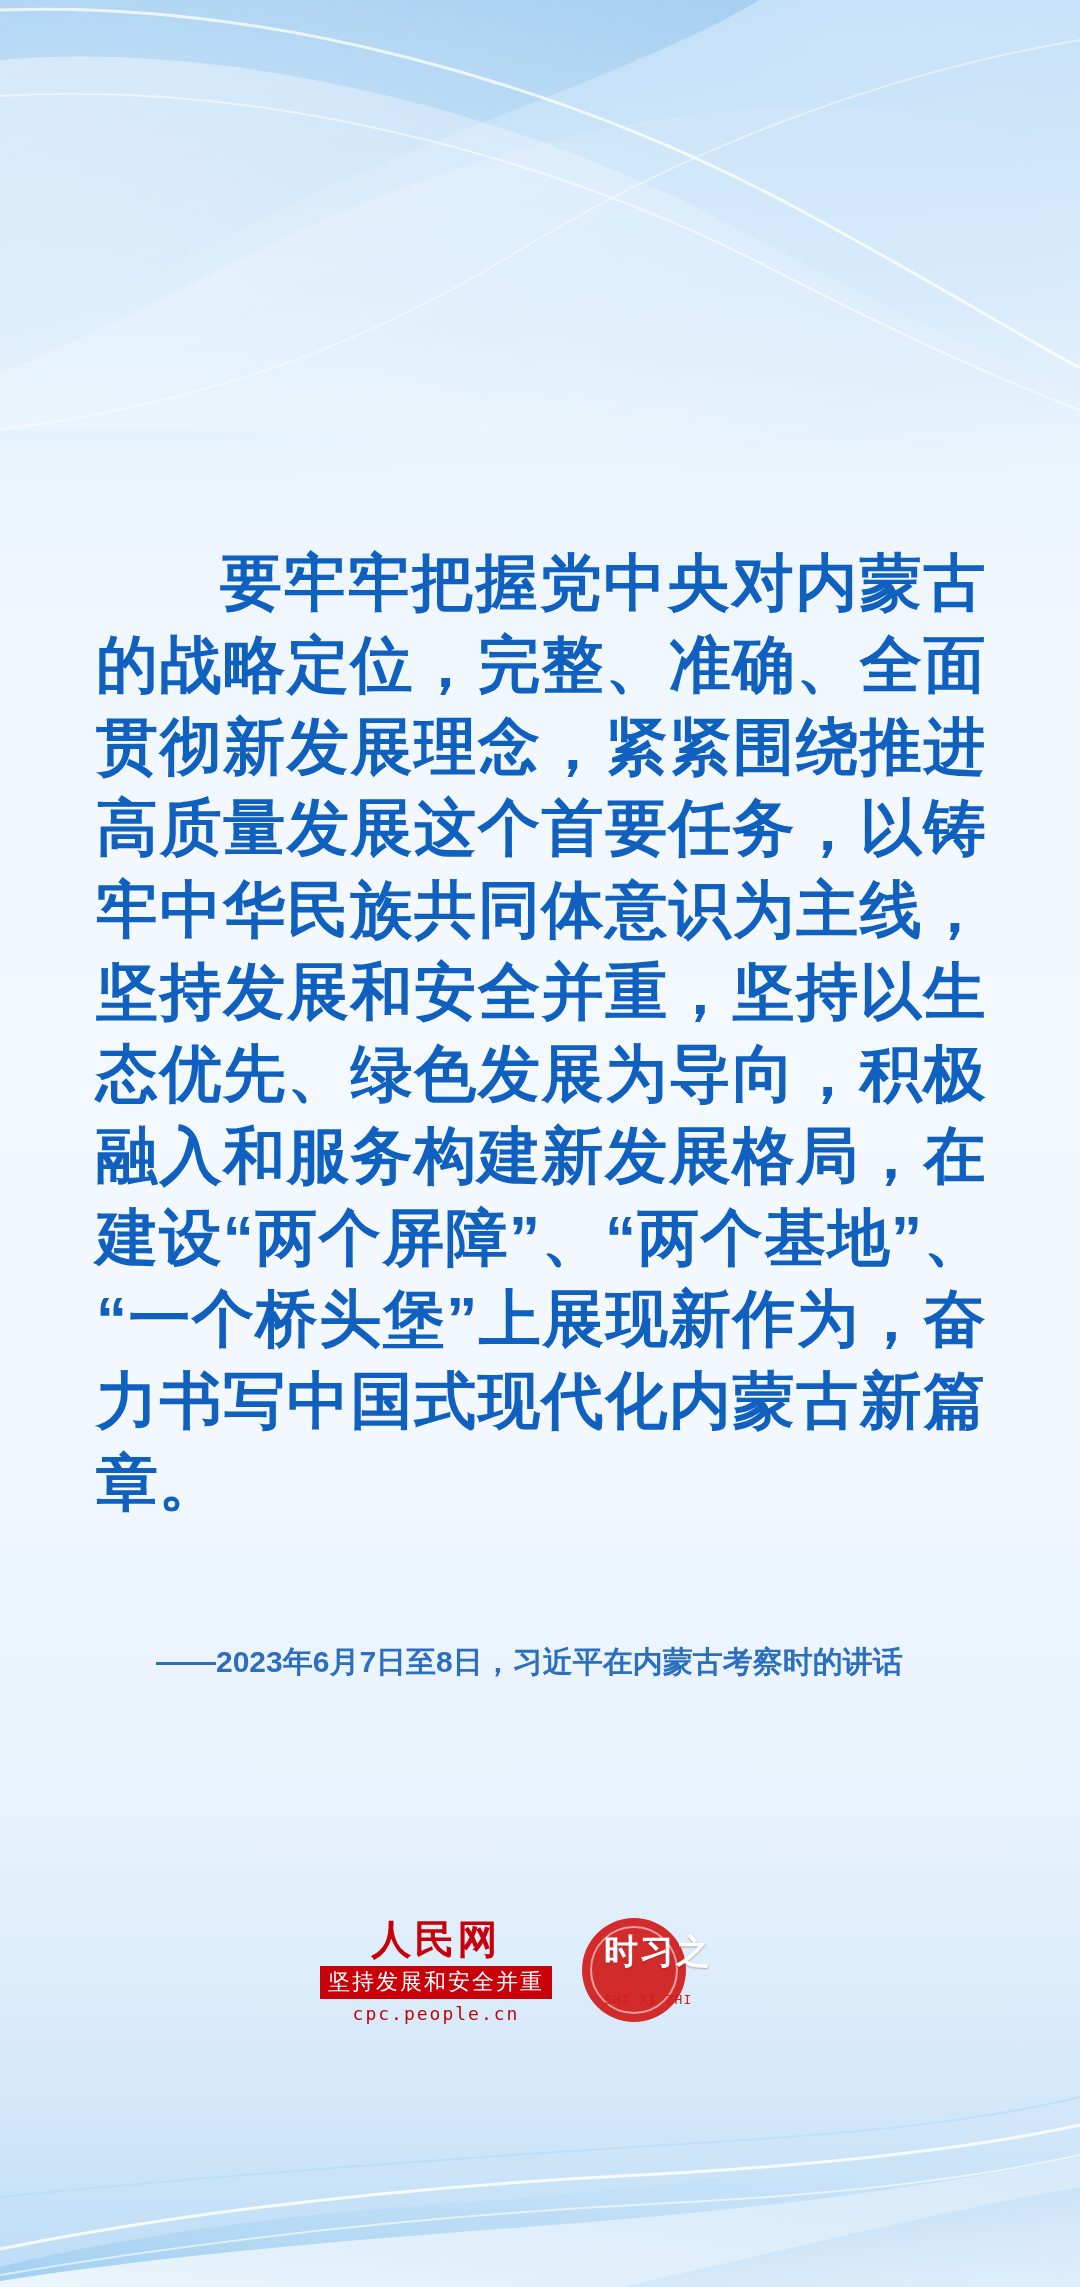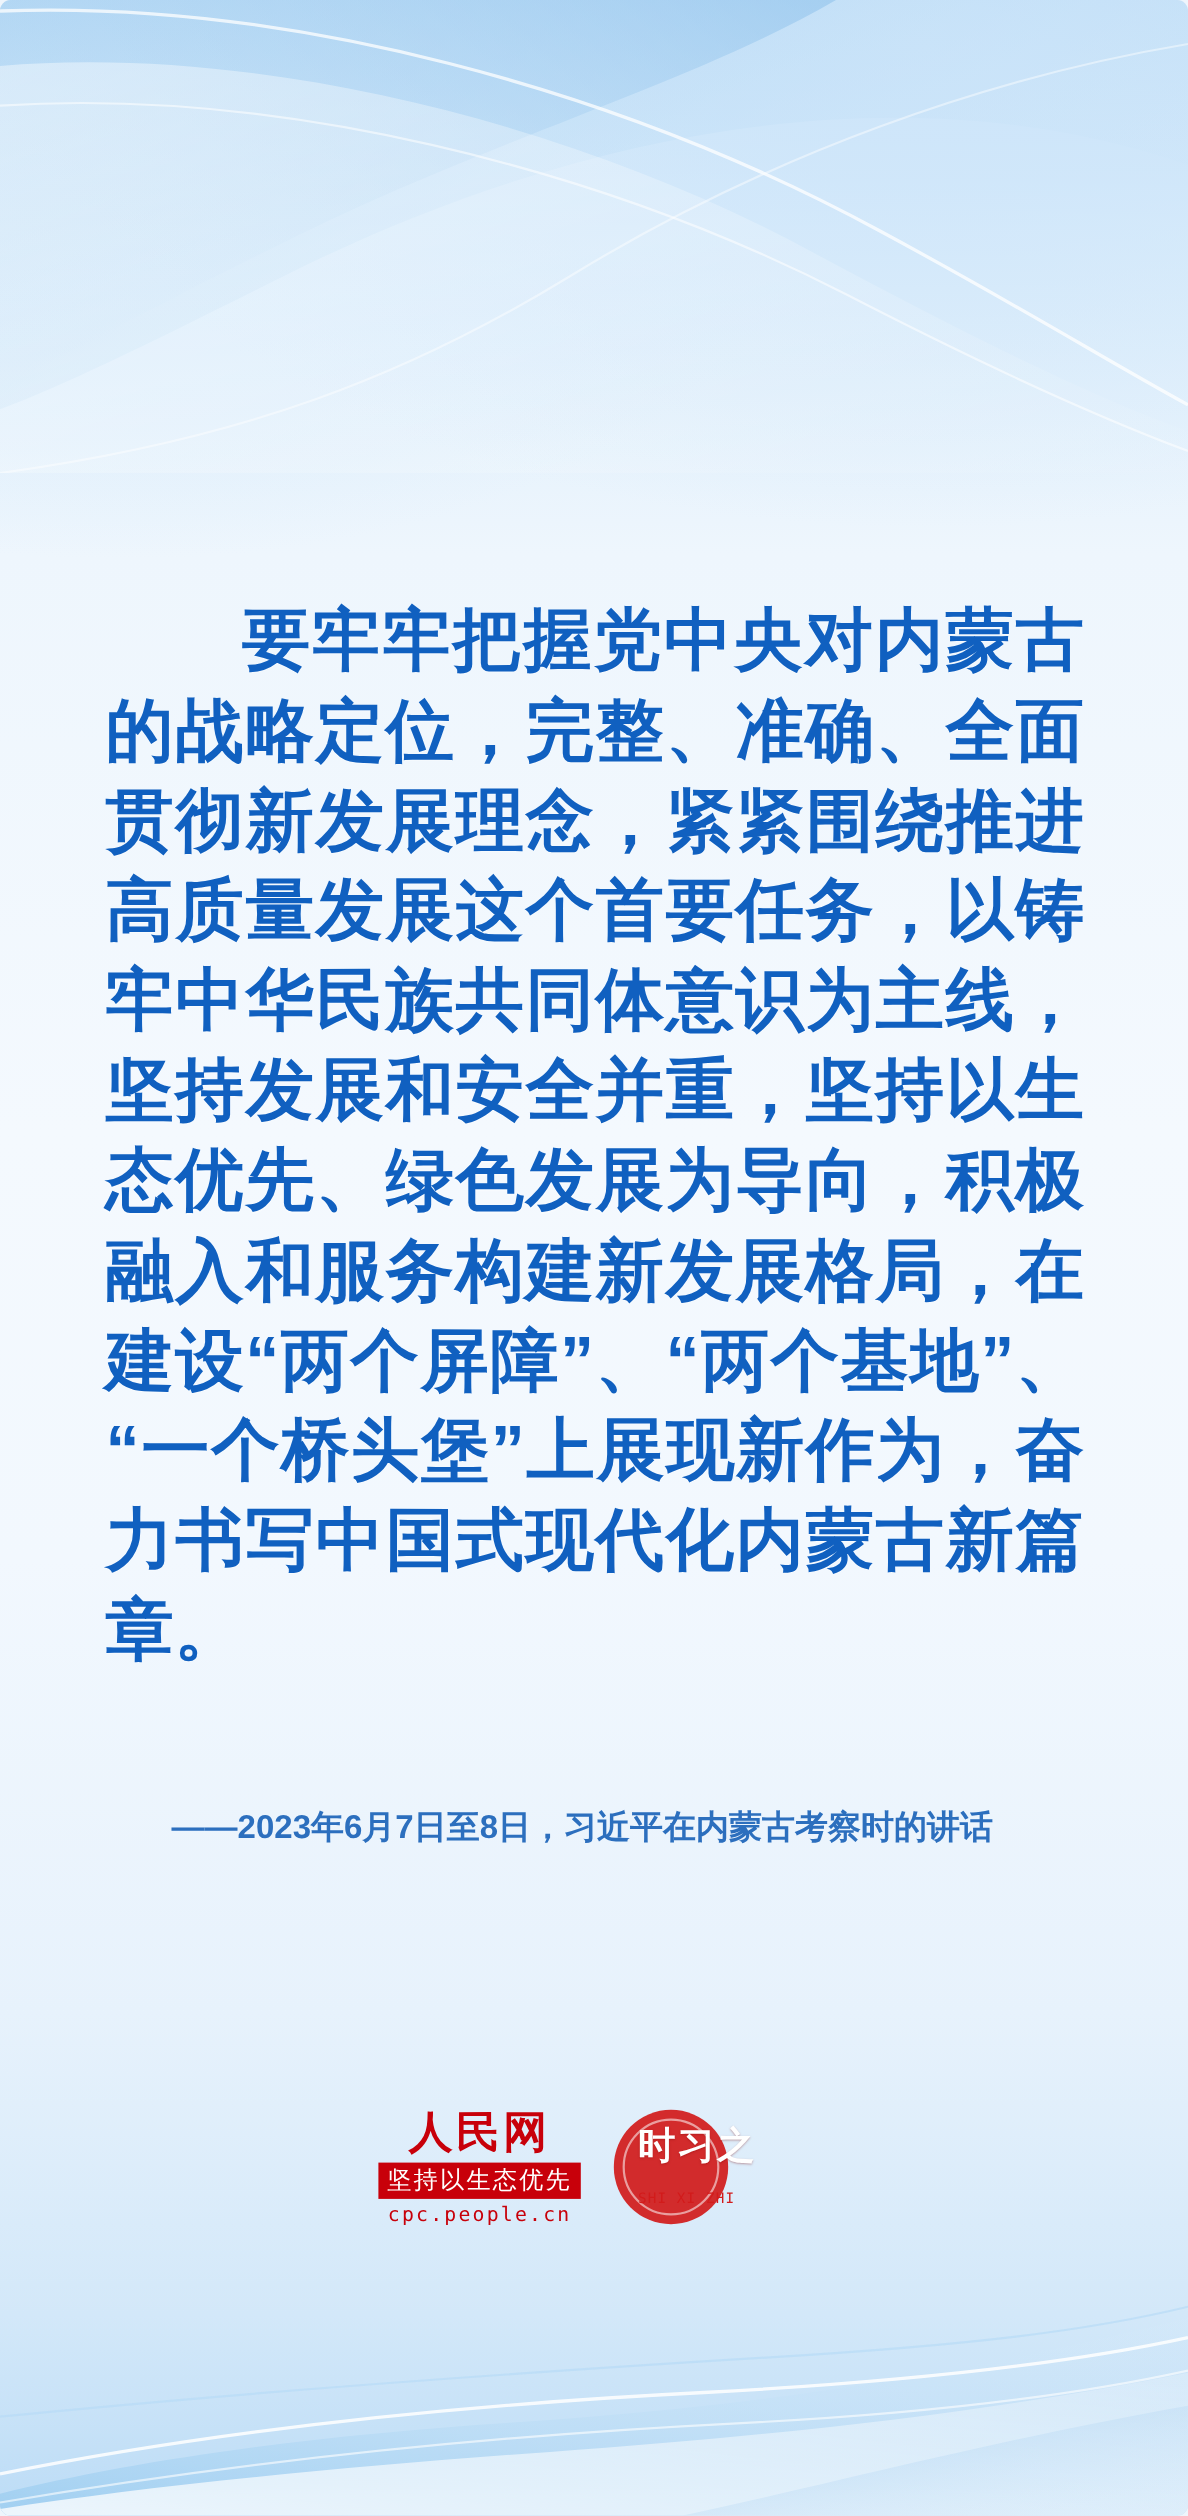--- a/index.html
+++ b/index.html
@@ -17,21 +17,20 @@
 
   .poster {
     position: relative;
     width: 1080px;
     height: 2287px;
     overflow: hidden;
     background:
       radial-gradient(1300px 700px at 78% 2%, #cfe6fa 0%, rgba(207,230,250,0) 62%),
       radial-gradient(1100px 620px at 10% 6%, #d9ecfb 0%, rgba(217,236,251,0) 60%),
       linear-gradient(180deg, #bcdcf6 0%, #d9ecfb 9%, #eef6fd 22%, #f4f9fe 45%, #f2f8fe 62%, #e7f2fc 80%, #d3e8f9 92%, #bcdcf6 100%);
-    border-radius: 10px;
   }
 
   
   .deco-top {
     position: absolute;
     top: 0; left: 0;
     width: 1080px; height: 430px;
     pointer-events: none;
   }
   .deco-bottom {
@@ -205,21 +204,21 @@
     <p class="quote">要牢牢把握党中央对内蒙古的战略定位，完整、准确、全面贯彻新发展理念，紧紧围绕推进高质量发展这个首要任务，以铸牢中华民族共同体意识为主线，坚持发展和安全并重，坚持以生态优先、绿色发展为导向，积极融入和服务构建新发展格局，在建设“两个屏障”、“两个基地”、“一个桥头堡”上展现新作为，奋力书写中国式现代化内蒙古新篇章。</p>
 
     <p class="attribution">——2023年6月7日至8日，习近平在内蒙古考察时的讲话</p>
 
     <div class="footer">
 
       <div class="people-logo">
         <div class="pl-top">
           <span class="pl-cn">人民网</span>
         </div>
-        <div class="pl-bar">坚持以生态优先</div>
+        <div class="pl-bar">坚持发展和安全并重</div>
         <div class="pl-url">cpc.people.cn</div>
       </div>
 
       <div class="shixi">
         <div class="seal"></div>
         <div class="sx-text">时习之</div>
         <div class="sx-pin">SHI XI ZHI</div>
       </div>
 
     </div>

